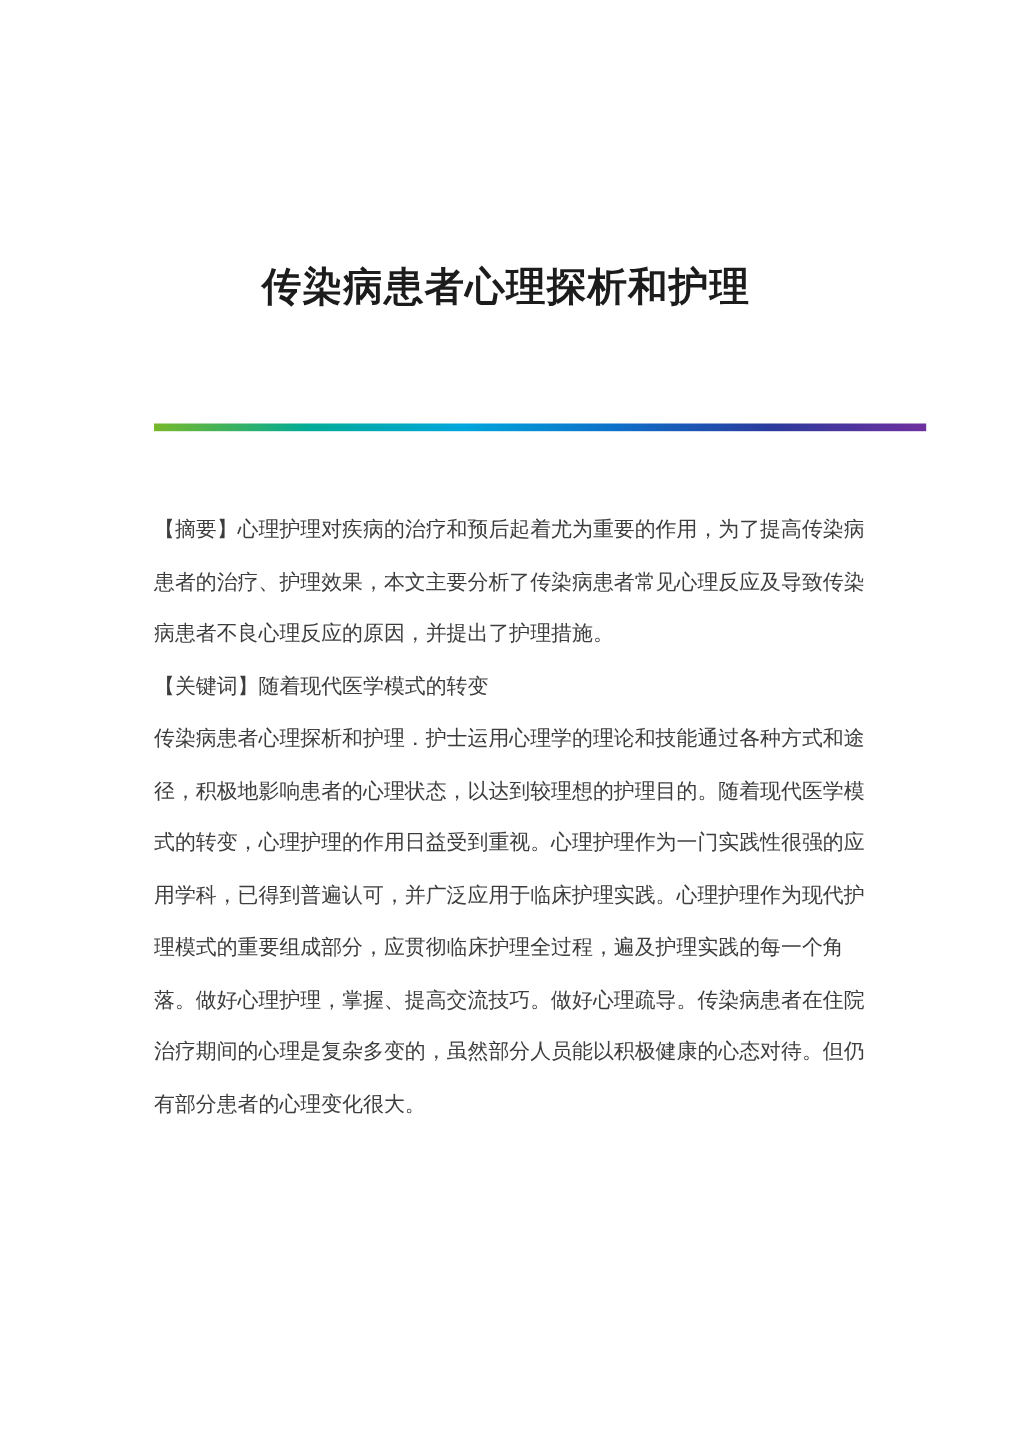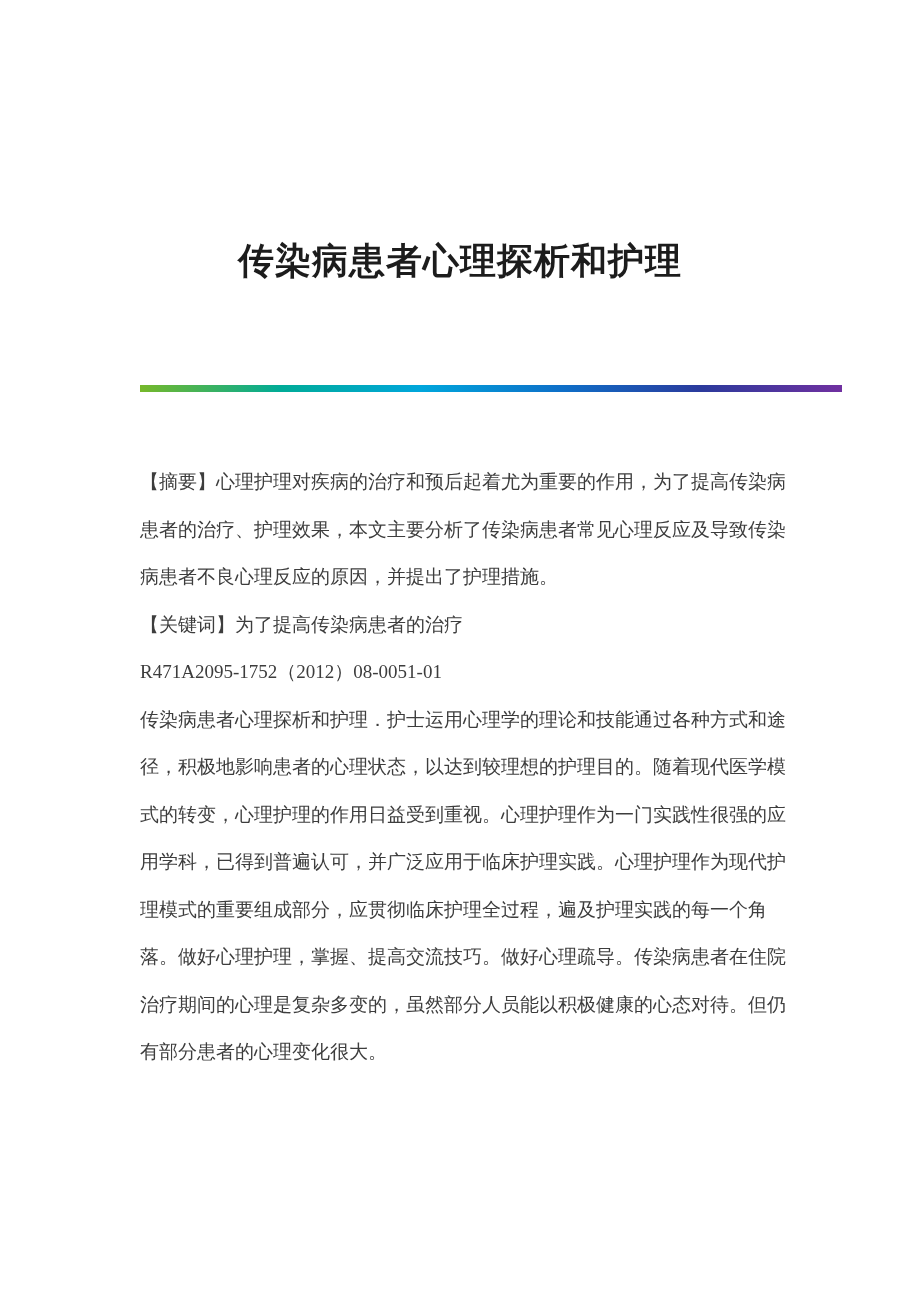--- a/index.html
+++ b/index.html
@@ -65,22 +65,21 @@
 <div class="page">
 
   <h1 class="doc-title">传染病患者心理探析和护理</h1>
 
   <div class="divider" style="background: linear-gradient(to right, rgb(118, 184, 42), rgb(0, 171, 151), rgb(0, 166, 220), rgb(14, 111, 200), rgb(43, 58, 156), rgb(112, 48, 160));"></div>
 
   <div class="content">
 
     <p class="para-abstract">【摘要】心理护理对疾病的治疗和预后起着尤为重要的作用，为了提高传染病患者的治疗、护理效果，本文主要分析了传染病患者常见心理反应及导致传染病患者不良心理反应的原因，并提出了护理措施。</p>
 
-    <p class="para-keywords">【关键词】为了提高传染病患者的治疗</p>
+    <p class="para-keywords">【关键词】随着现代医学模式的转变</p>
 
-    <p class="para-code">R471A2095-1752（2012）08-0051-01</p>
 
     <p class="para-body">传染病患者心理探析和护理．护士运用心理学的理论和技能通过各种方式和途径，积极地影响患者的心理状态，以达到较理想的护理目的。随着现代医学模式的转变，心理护理的作用日益受到重视。心理护理作为一门实践性很强的应用学科，已得到普遍认可，并广泛应用于临床护理实践。心理护理作为现代护理模式的重要组成部分，应贯彻临床护理全过程，遍及护理实践的每一个角落。做好心理护理，掌握、提高交流技巧。做好心理疏导。传染病患者在住院治疗期间的心理是复杂多变的，虽然部分人员能以积极健康的心态对待。但仍有部分患者的心理变化很大。</p>
 
 
   </div>
 
 </div>
 
 </body></html>

